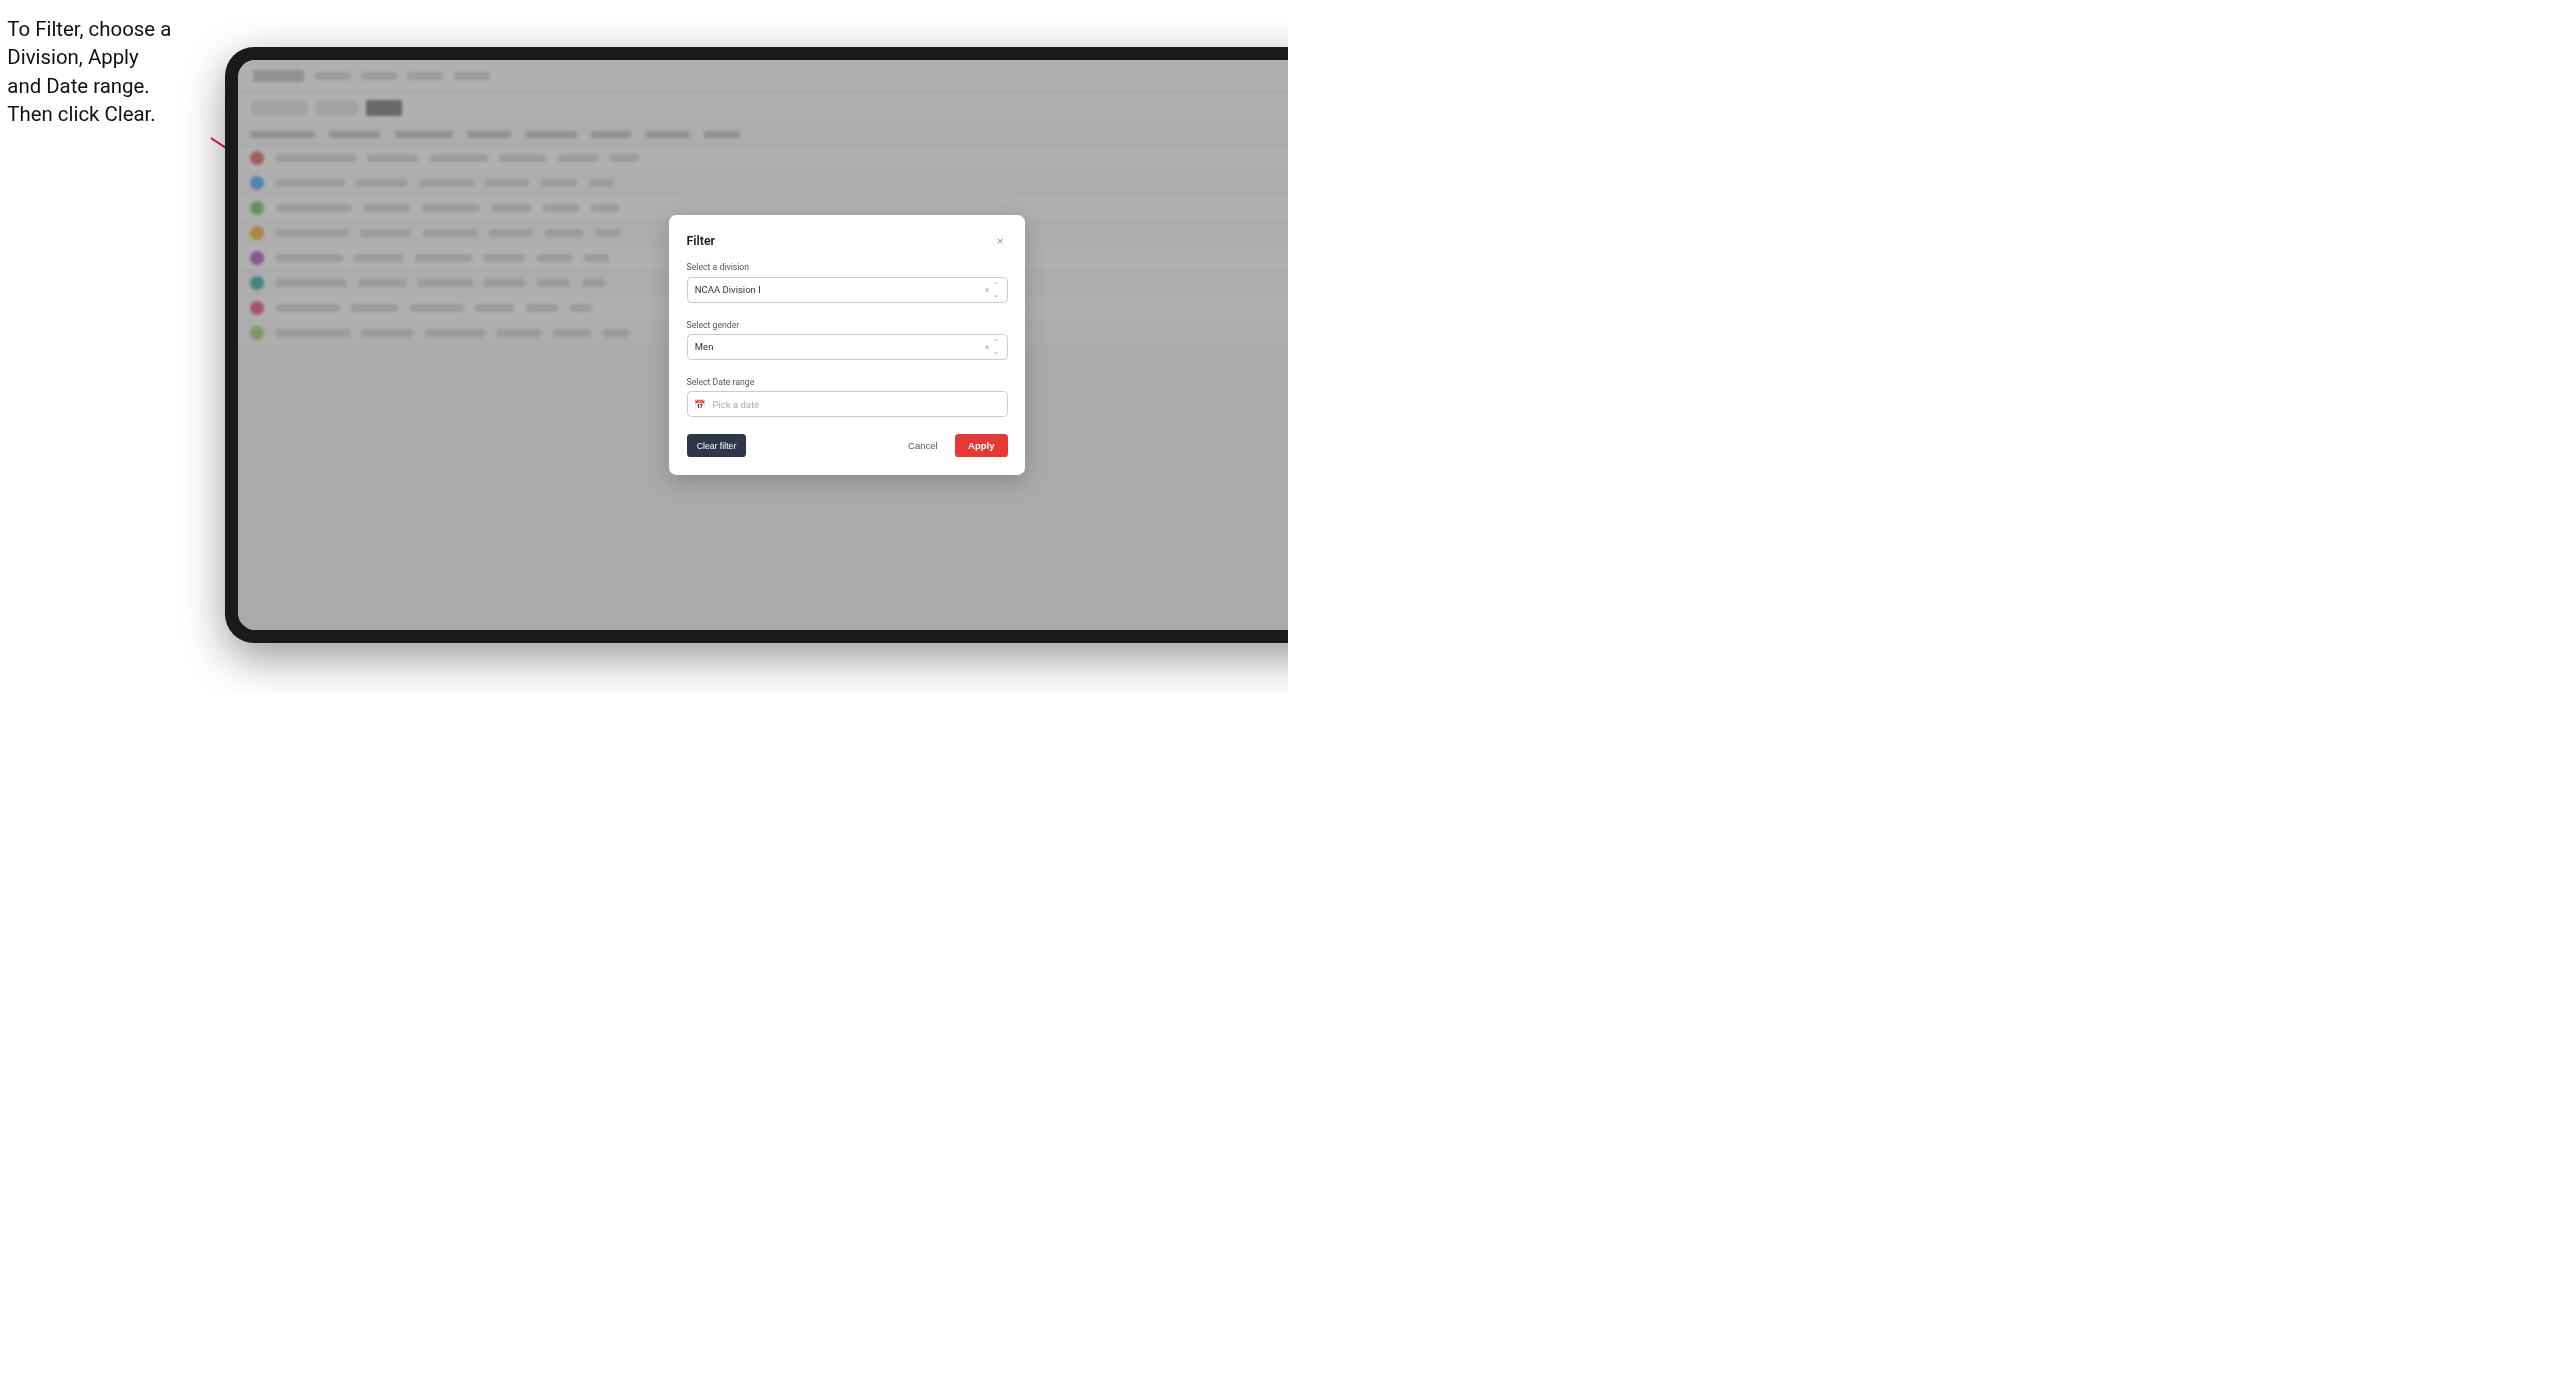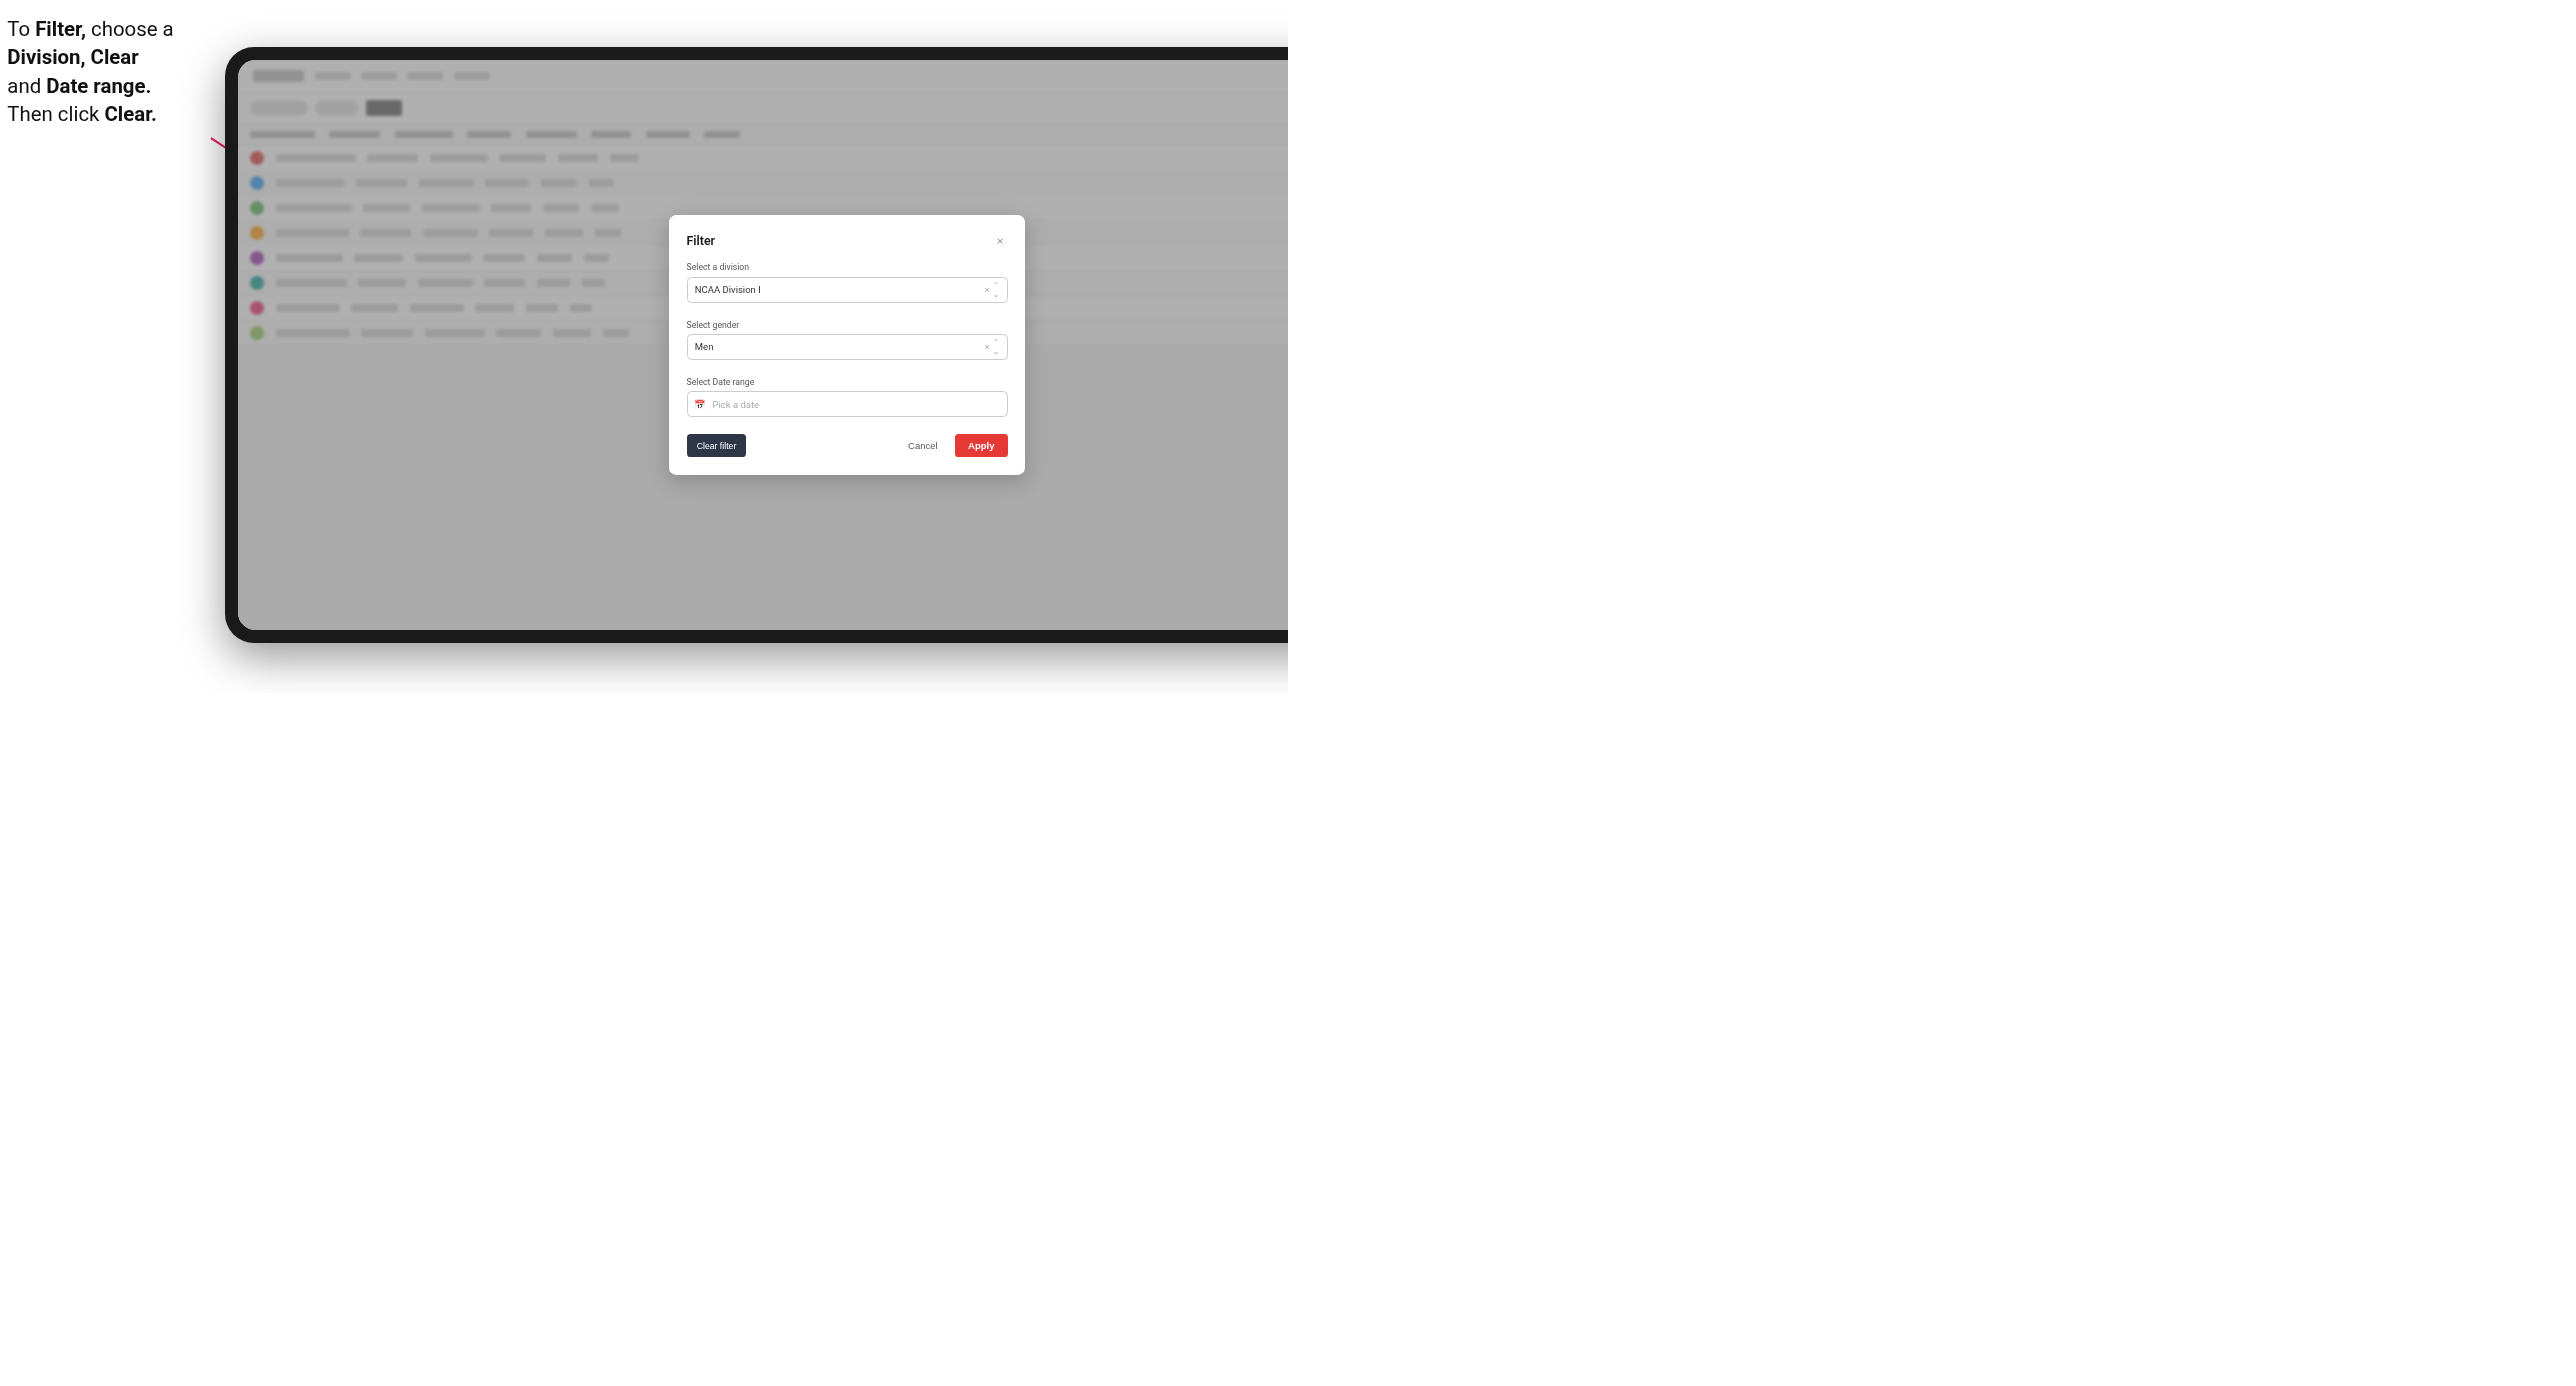--- a/index.html
+++ b/index.html
@@ -15,21 +15,21 @@
     
     .instruction-text {
       position: absolute;
       top: 14.5px;
       left: 7.3px;
       width: 211px;
       font-size: 20.4px;
       line-height: 1.4;
       color: #111;
     }
-    .instruction-text .bold { font-weight: 700; }
+    .instruction-text .bold { font-weight: 400; }
 
     
     .arrow-svg {
       position: absolute;
       top: 0;
       left: 0;
       width: 100%;
       height: 100%;
       pointer-events: none;
     }
@@ -361,21 +361,21 @@
       font-size: 9.5px;
       font-weight: 600;
       cursor: pointer;
     }
   </style>
 </head>
 <body>
 
 <div class="instruction-text">
   <span>To <span class="bold">Filter,</span> choose a</span><br>
-  <span class="bold">Division, Clear</span><br>
+  <span class="bold">Division, Apply</span><br>
   <span>and <span class="bold">Date range.</span></span><br>
   <span>Then click <span class="bold">Clear.</span></span>
 </div>
 
 <svg class="arrow-svg" viewBox="0 0 1771 953" xmlns="http://www.w3.org/2000/svg">
   <defs>
     <marker id="arrowhead" markerWidth="10" markerHeight="7" refX="0" refY="3.5" orient="auto">
       <polygon points="0 0, 10 3.5, 0 7" fill="#e91e63"></polygon>
     </marker>
   </defs>

